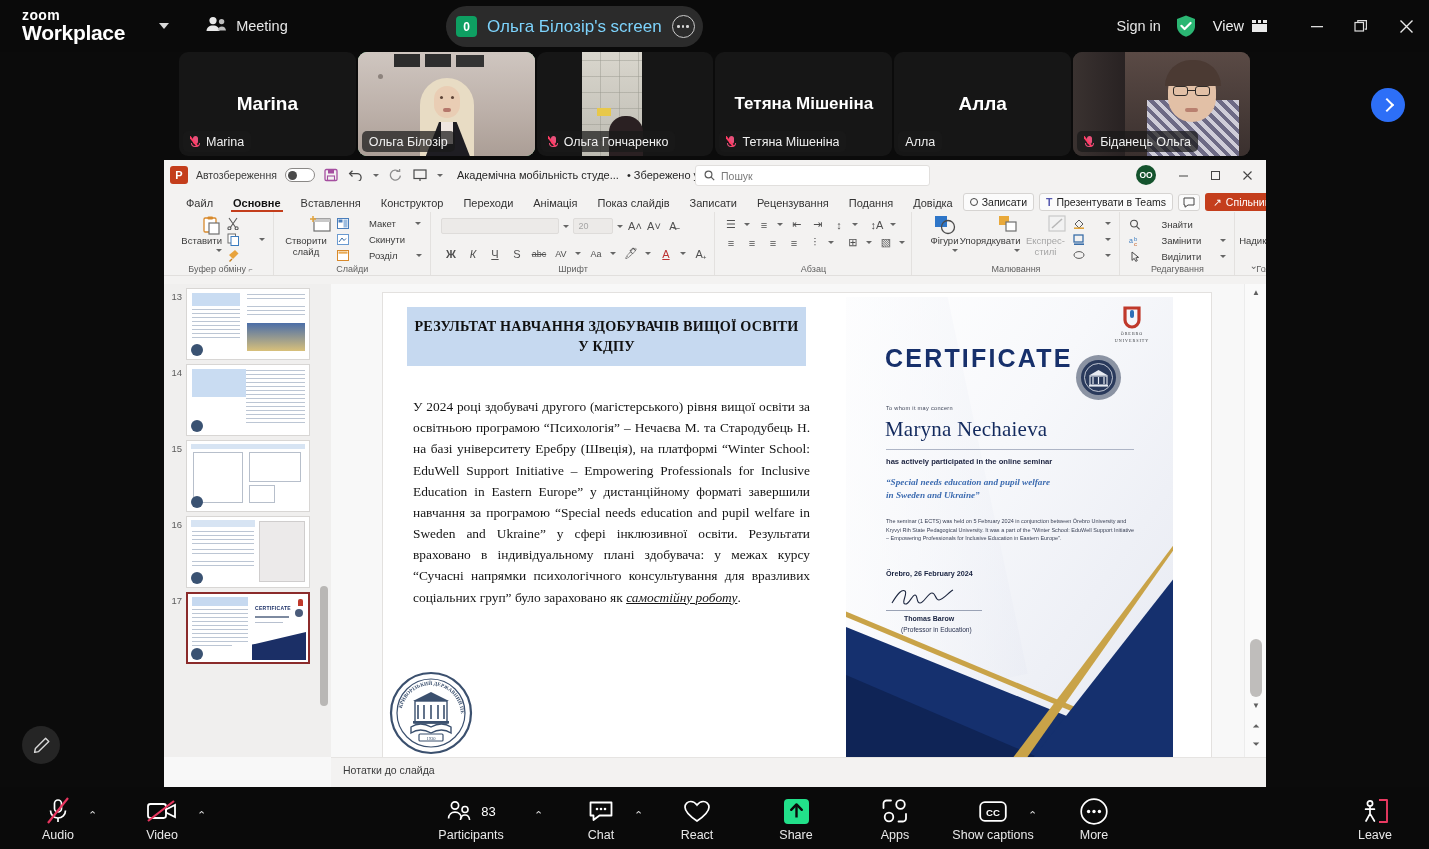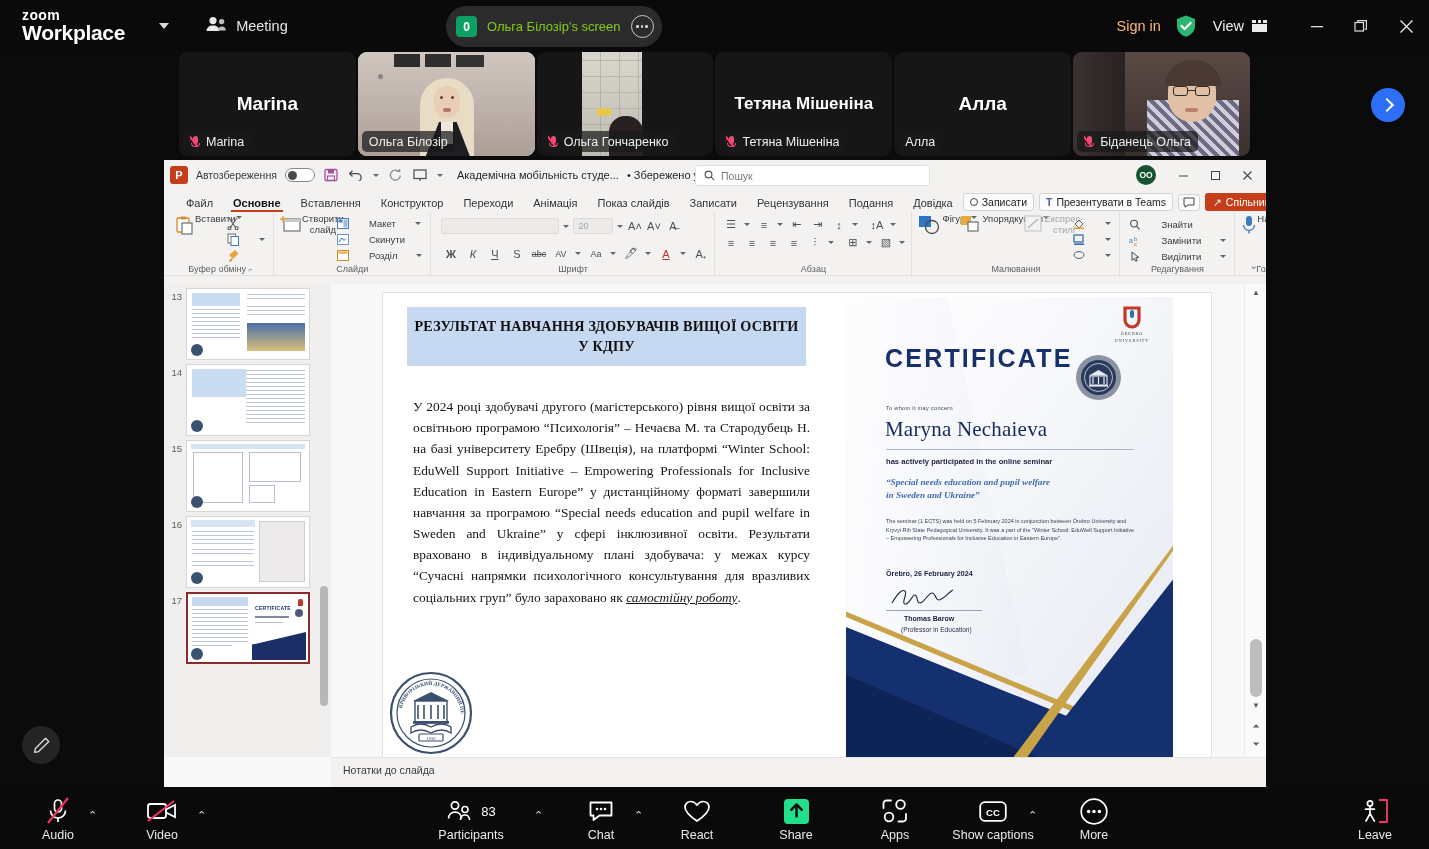--- a/index.html
+++ b/index.html
@@ -27,28 +27,28 @@
   .meeting-group .lbl { color: #e7e7e7; font-size: 14.5px; }
   .screen-pill {
     position: absolute; left: 446px; top: 6px; height: 41px;
     background: #2b2b2b; border-radius: 21px; display: flex; align-items: center;
     padding: 0 8px 0 10px; gap: 10px;
   }
   .screen-pill .cnt {
     width: 21px; height: 21px; border-radius: 4px; background: #0e9f62; color: #fff;
     font-size: 12px; display: flex; align-items: center; justify-content: center; font-weight: 600;
   }
-  .screen-pill .nm { color: #84cc16; font-size: 13px; }
+  .screen-pill .nm { color: #7dd3fc; font-size: 17px; }
   .dots-circle {
     width: 23px; height: 23px; border-radius: 50%; border: 1.4px solid #c9c9c9;
     display: flex; align-items: center; justify-content: center; gap: 2px;
   }
   .dots-circle i { width: 2.6px; height: 2.6px; border-radius: 50%; background: #d6d6d6; display:block;}
   .topright { position: absolute; right: 0; top: 0; height: 52px; display: flex; align-items: center; }
-  .signin { color: #fdba74; font-size: 14.5px; margin-right: 14px; }
+  .signin { color: #e5e5e5; font-size: 14.5px; margin-right: 14px; }
   .shield { width: 22px; height: 24px; margin-right: 16px; position: relative; }
   .shield svg { display: block; }
   .viewbtn { display: flex; align-items: center; gap: 8px; color: #efefef; font-size: 14.5px; margin-right: 28px; }
   .grid-ic { width: 15px; height: 13px; position: relative; }
   .grid-ic i { position: absolute; background: #eaeaea; }
   .wbtn { width: 44px; height: 52px; display: flex; align-items: center; justify-content: center; color: #e2e2e2; }
   .wbtn svg { display: block; }
 
   
   .filmstrip { position: absolute; left: 179px; top: 52px; width: 1071px; height: 104px; display: flex; gap: 2px; }
@@ -105,21 +105,21 @@
   .ppt-tab.active { font-weight: 700; color: #111; }
   .ppt-tab.active:after { content:''; position:absolute; left:8px; right:8px; bottom:0; height:2px; background:#c43e1c;}
   .tabs-right { margin-left: auto; display: flex; align-items: center; gap: 5px; padding-right: 6px; padding-bottom: 1px;}
   .mini-btn { font-size: 10.5px; color: #222; border: 1px solid #d6d4d2; background: #fbfbfb; border-radius: 3px; padding: 2px 6px; display: flex; align-items:center; gap:4px; white-space: nowrap;}
   .share-btn { font-size: 10.5px; color: #fff; background: #c43e1c; border-radius: 3px; padding: 3px 8px; display:flex; align-items:center; gap:4px; white-space:nowrap;}
 
   .ribbon { height: 64px; background: #f3f2f1; border-bottom: 1px solid #e1dfdd; display: flex; position: relative; padding-left: 4px; }
   .rgroup { position: relative; display: flex; flex-direction: column; align-items: center; padding: 2px 6px 0 6px; border-right: 1px solid #e3e1df;}
   .rgroup .gl { position: absolute; bottom: 1px; left:0; right:0; text-align: center; font-size: 9px; color: #5f5f5f;}
   .rrow { display: flex; align-items: flex-start; gap: 2px; height: 48px; }
-  .bigbtn { display:flex; flex-direction: row; align-items: flex-start; width: 48px; font-size: 9.5px; color:#3a3a3a; text-align:center; line-height:1.15;}
+  .bigbtn { display:flex; flex-direction: column; align-items: flex-end; width: 48px; font-size: 9.5px; color:#3a3a3a; text-align:center; line-height:1.15;}
   .bigbtn .gi { height: 22px; display:flex; align-items:center; justify-content:center;}
   .smallbtn { display:flex; align-items:center; gap:19px; font-size:9.5px; color:#3a3a3a; height:15px; padding: 0 2px;}
   .smallbtn .gi { width:14px; height:13px; display:flex; align-items:center; justify-content:center;}
   .col3 { display:flex; flex-direction: column; gap: 1px; }
   .fontbox { width: 118px; height: 16px; background:#eceae8; border:1px solid #dedcda; border-radius:2px;}
   .sizebox { width: 40px; height: 16px; background:#eceae8; border:1px solid #dedcda; border-radius:2px; font-size:9px; color:#a5a5a5; display:flex;align-items:center;padding-left:4px;}
   .fx { font-size: 11px; color:#505050; width:15px; text-align:center;}
   .cdn { width:0;height:0;border-left:3px solid transparent;border-right:3px solid transparent;border-top:3.5px solid #666;}
   .ribbon-collapse { position:absolute; right:8px; bottom:4px; color:#666; font-size:10px;}
 

